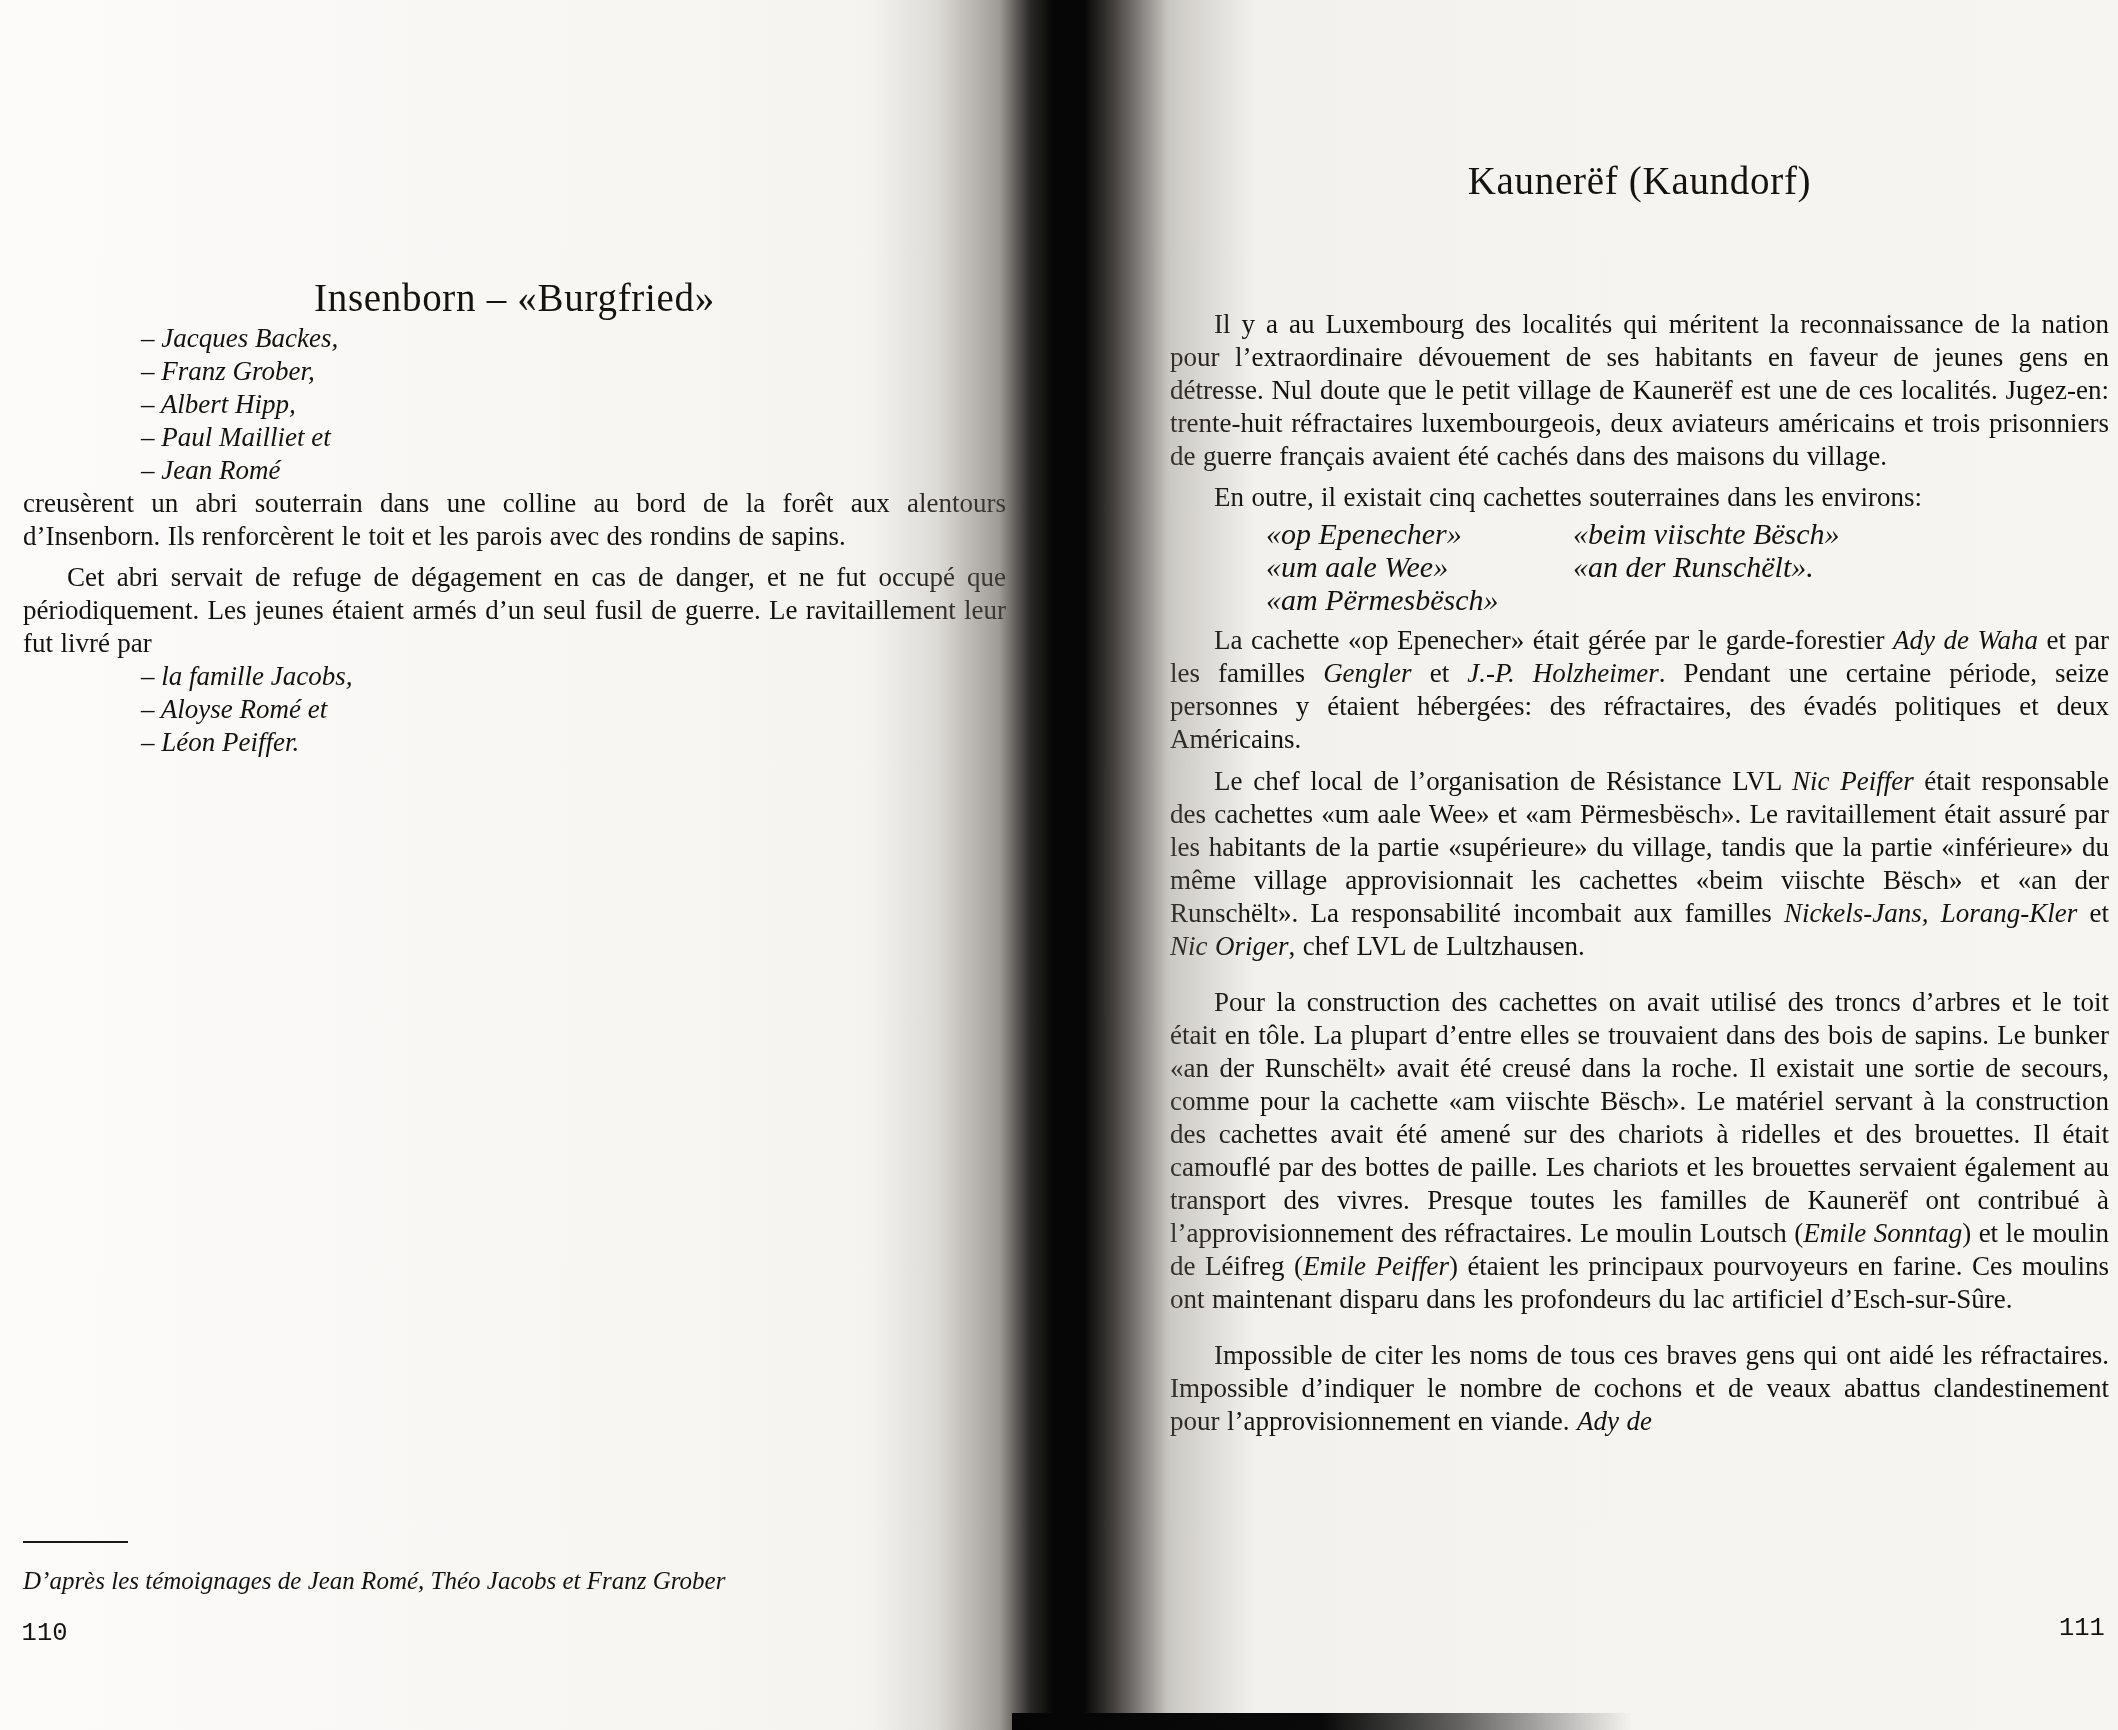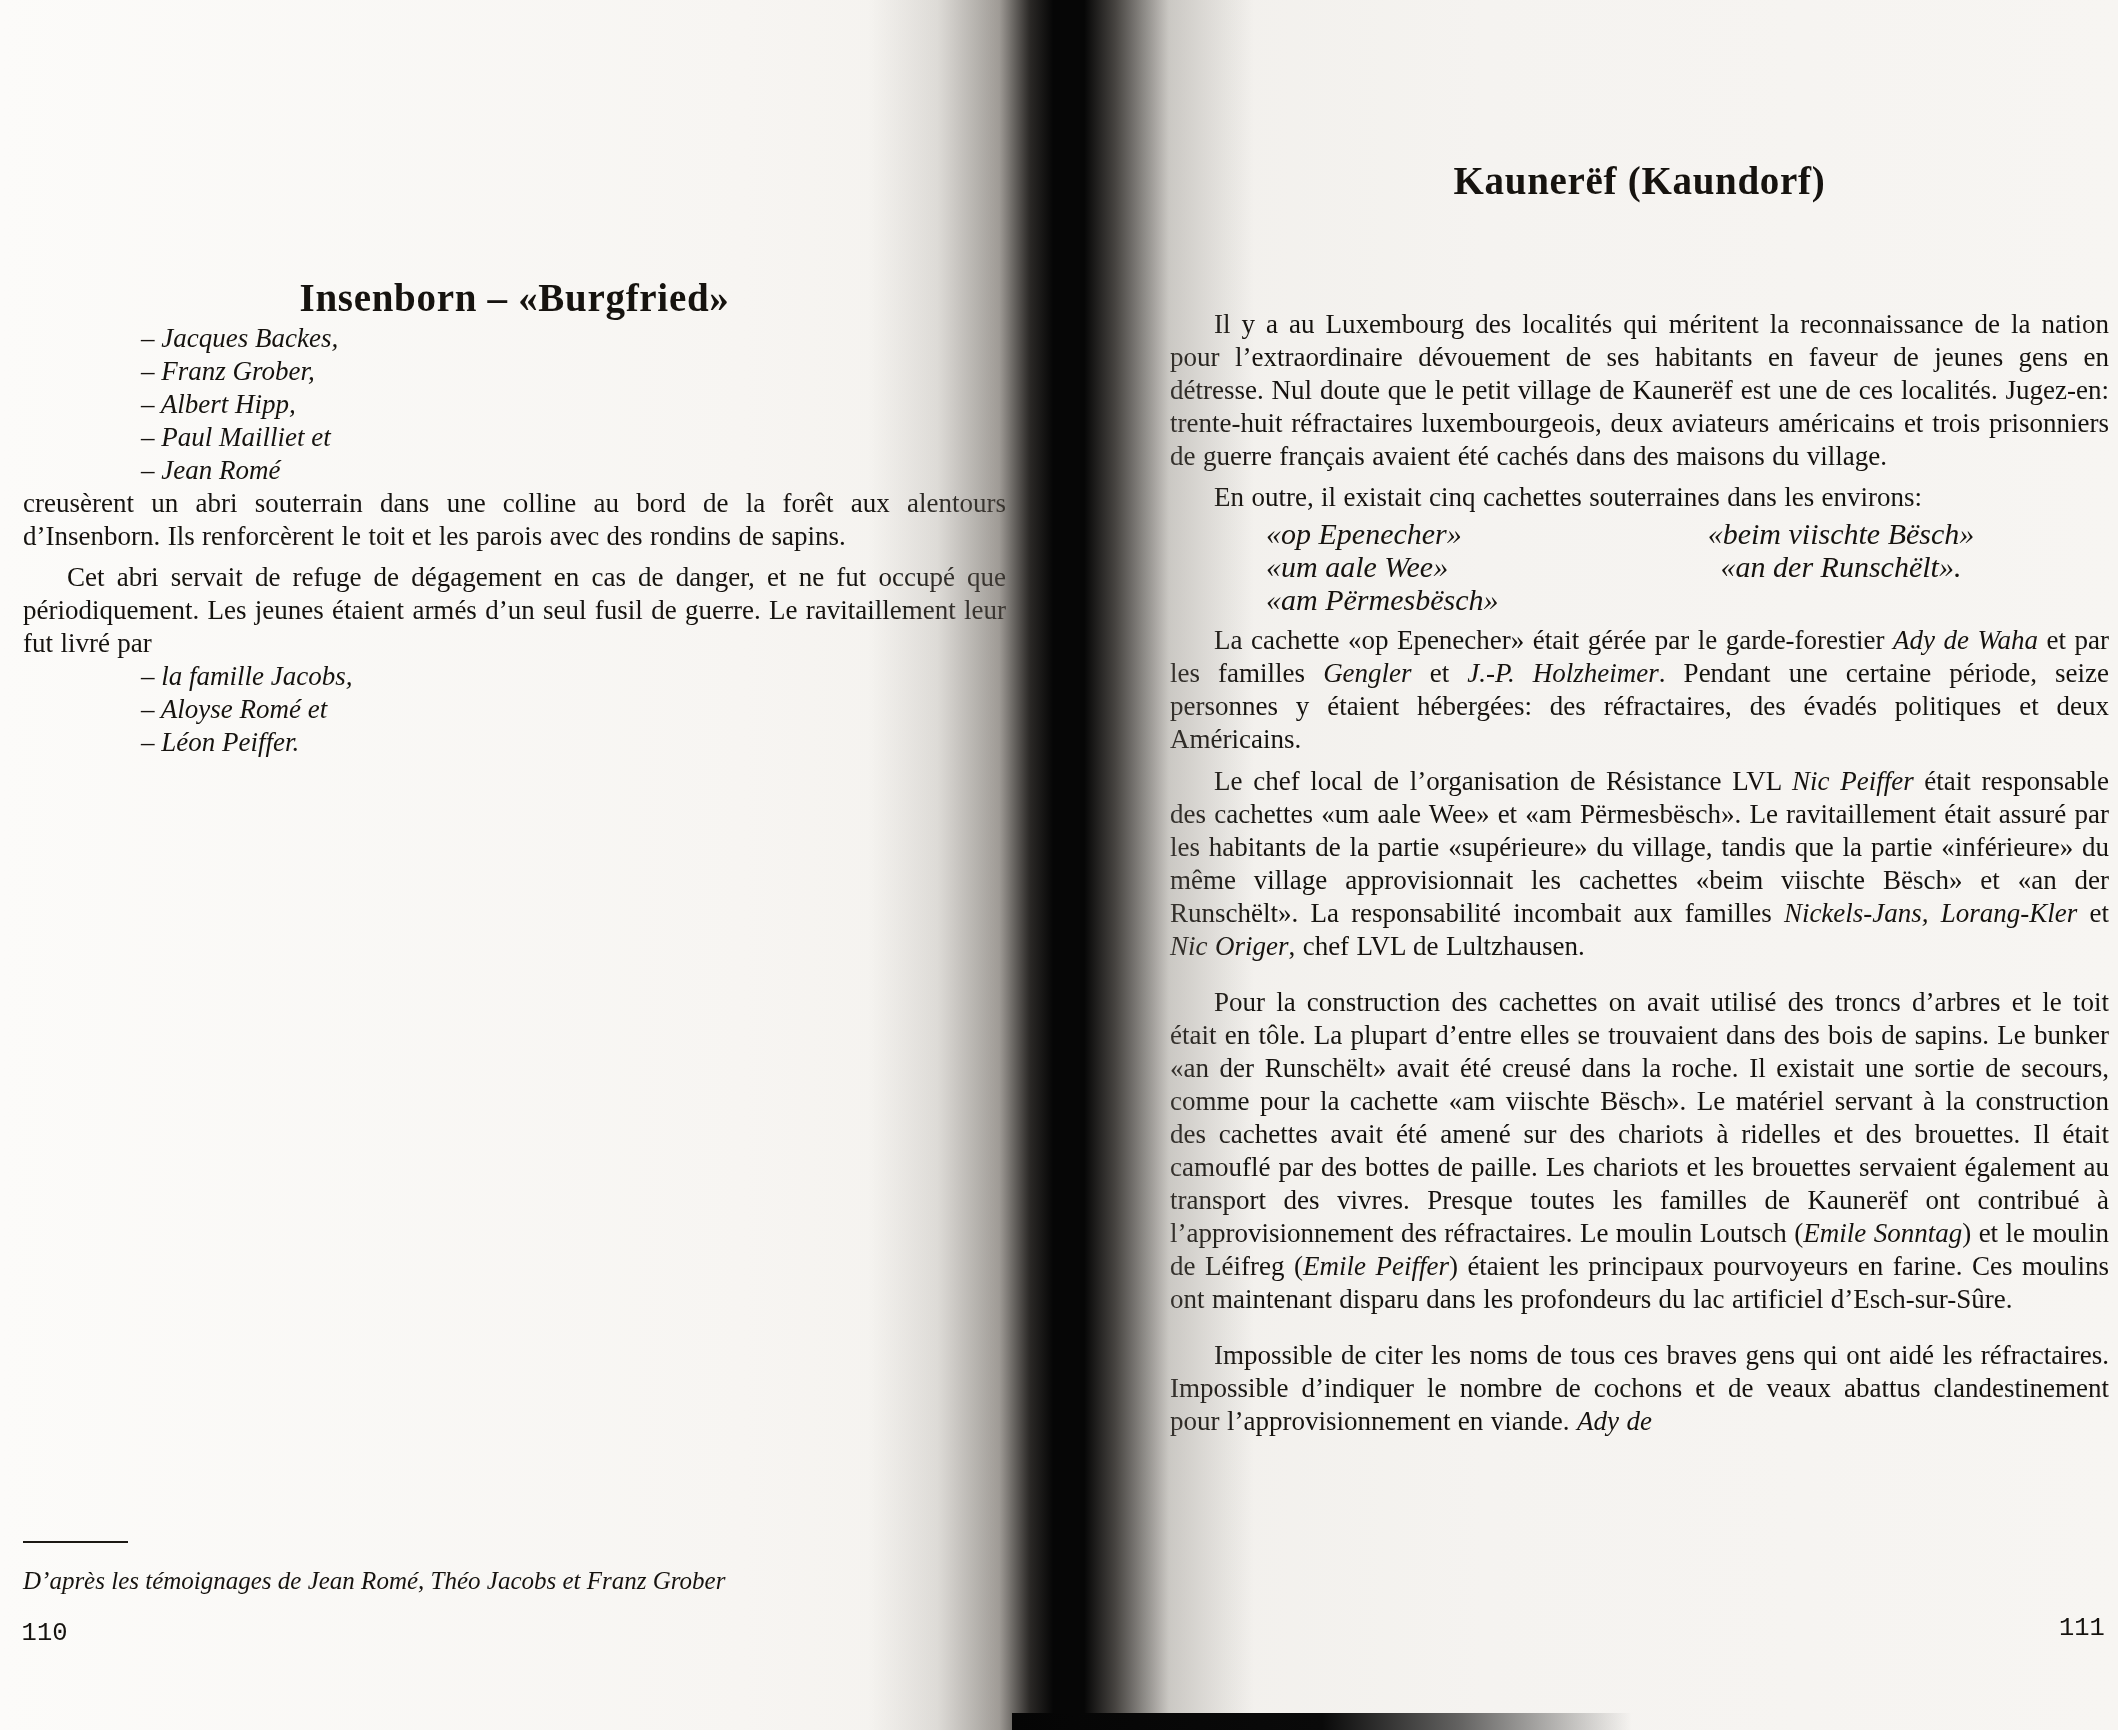--- a/index.html
+++ b/index.html
@@ -8,21 +8,21 @@
     position: relative;
     font-family: "Liberation Serif", "DejaVu Serif", serif;
     color: #16130f;
     background: linear-gradient(to right, #fcfbf9 0%, #f7f5f2 35%, #f3f1ed 48%, #f1efeb 52%, #f5f3f0 70%, #f7f5f2 100%);
   }
   .page { position: absolute; top: 0; height: 100%; }
   .page-left  { left: 23px;  width: 983px; }
   .page-right { left: 1170px; width: 939px; }
 
   .title {
-    font-weight: bold;
+    font-weight: normal;
     text-align: center;
     font-size: 39px;
     letter-spacing: 0.7px;
     line-height: 48px;
   }
   .title-left  { margin-top: 274px; }
   .title-right { margin-top: 157px; }
 
   .para {
     font-size: 27px;
@@ -46,21 +46,21 @@
 
   .cachette-list { margin-top: 2.8px; }
   .cachette-row {
     display: flex;
     font-style: italic;
     font-size: 30px;
     line-height: 33px;
     padding-left: 96px;
   }
   .cachette-row .c1 { flex: none; width: 307px; }
-  .cachette-row .c2 { flex: 1; text-align: center; }
+  .cachette-row .c2 { flex: 1; }
 
   .footnote { position: absolute; left: 0; top: 1541px; width: 100%; }
   .footnote-rule { width: 105px; height: 2.1px; background: #1c1914; margin-bottom: 15px; }
   .footnote-text { font-style: italic; font-size: 25px; line-height: 30px; margin-top: 23px; }
 
   .page-number { position: absolute; font-size: 25.5px; font-family: Liberation Mono, monospace; }
   .page-number-left  { left: -1.4px; top: 1619px; }
   .page-number-right { right: 4.1px; top: 1614px; }
 
   .gutter {

